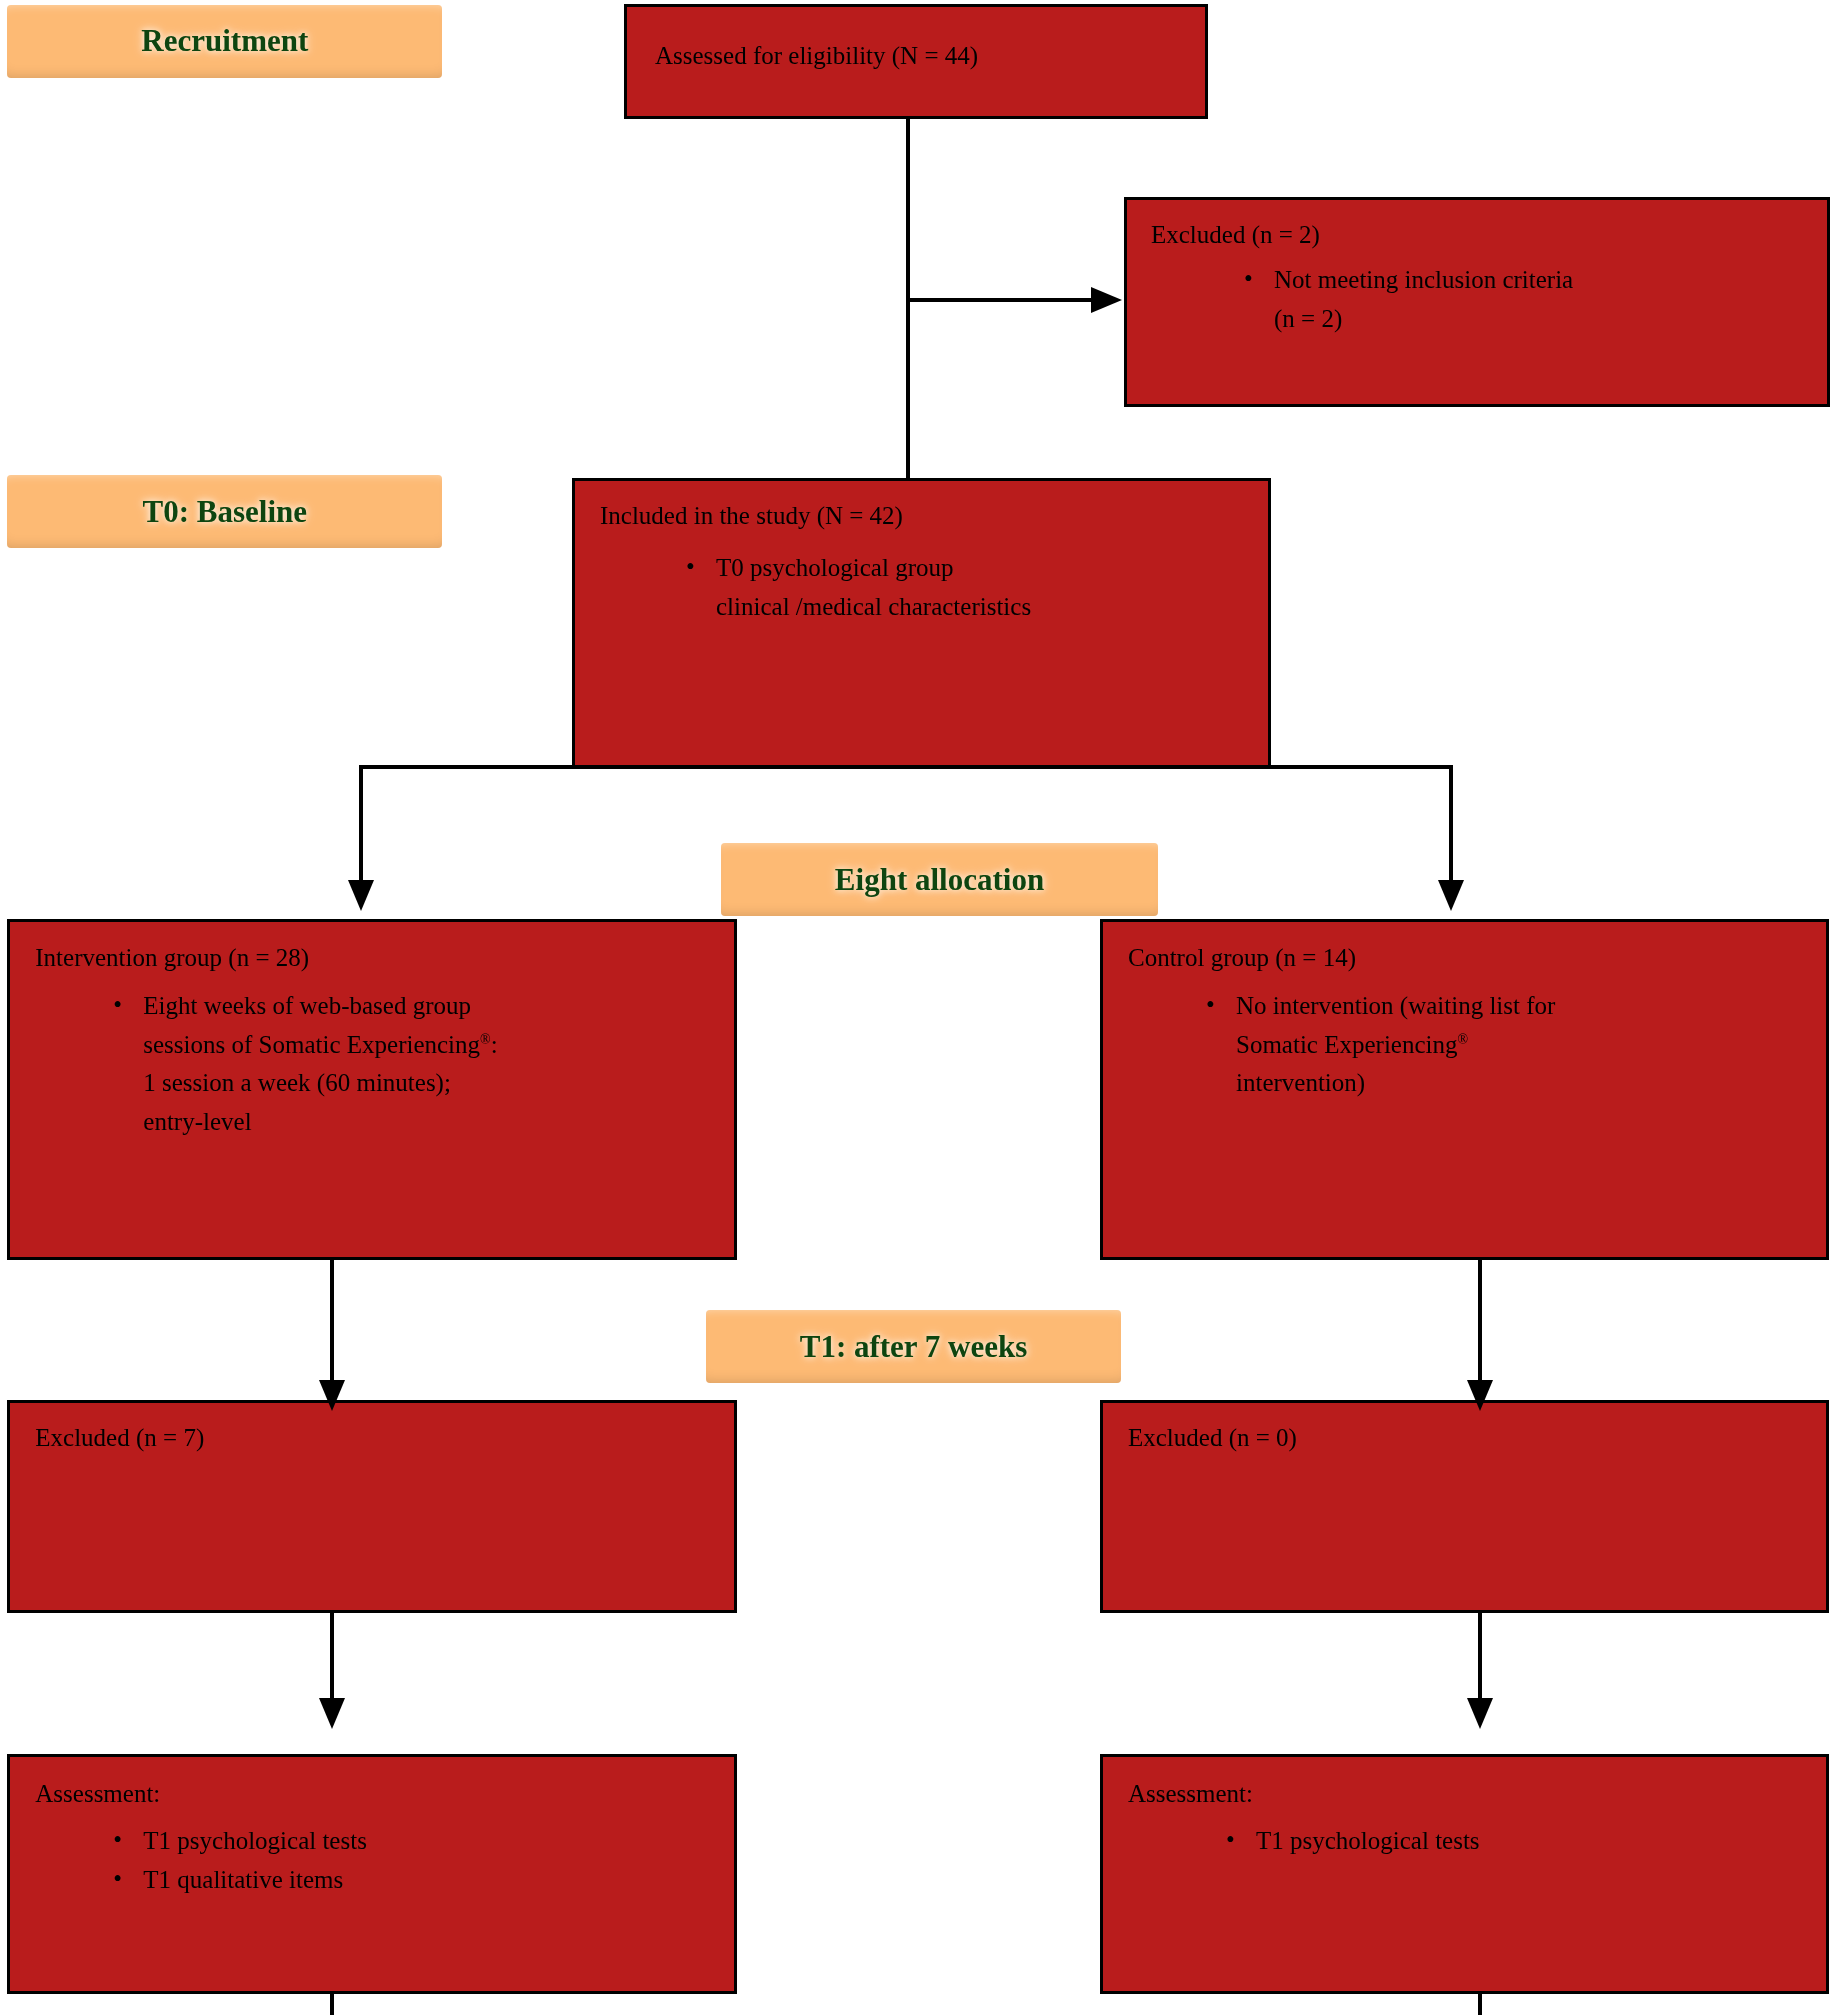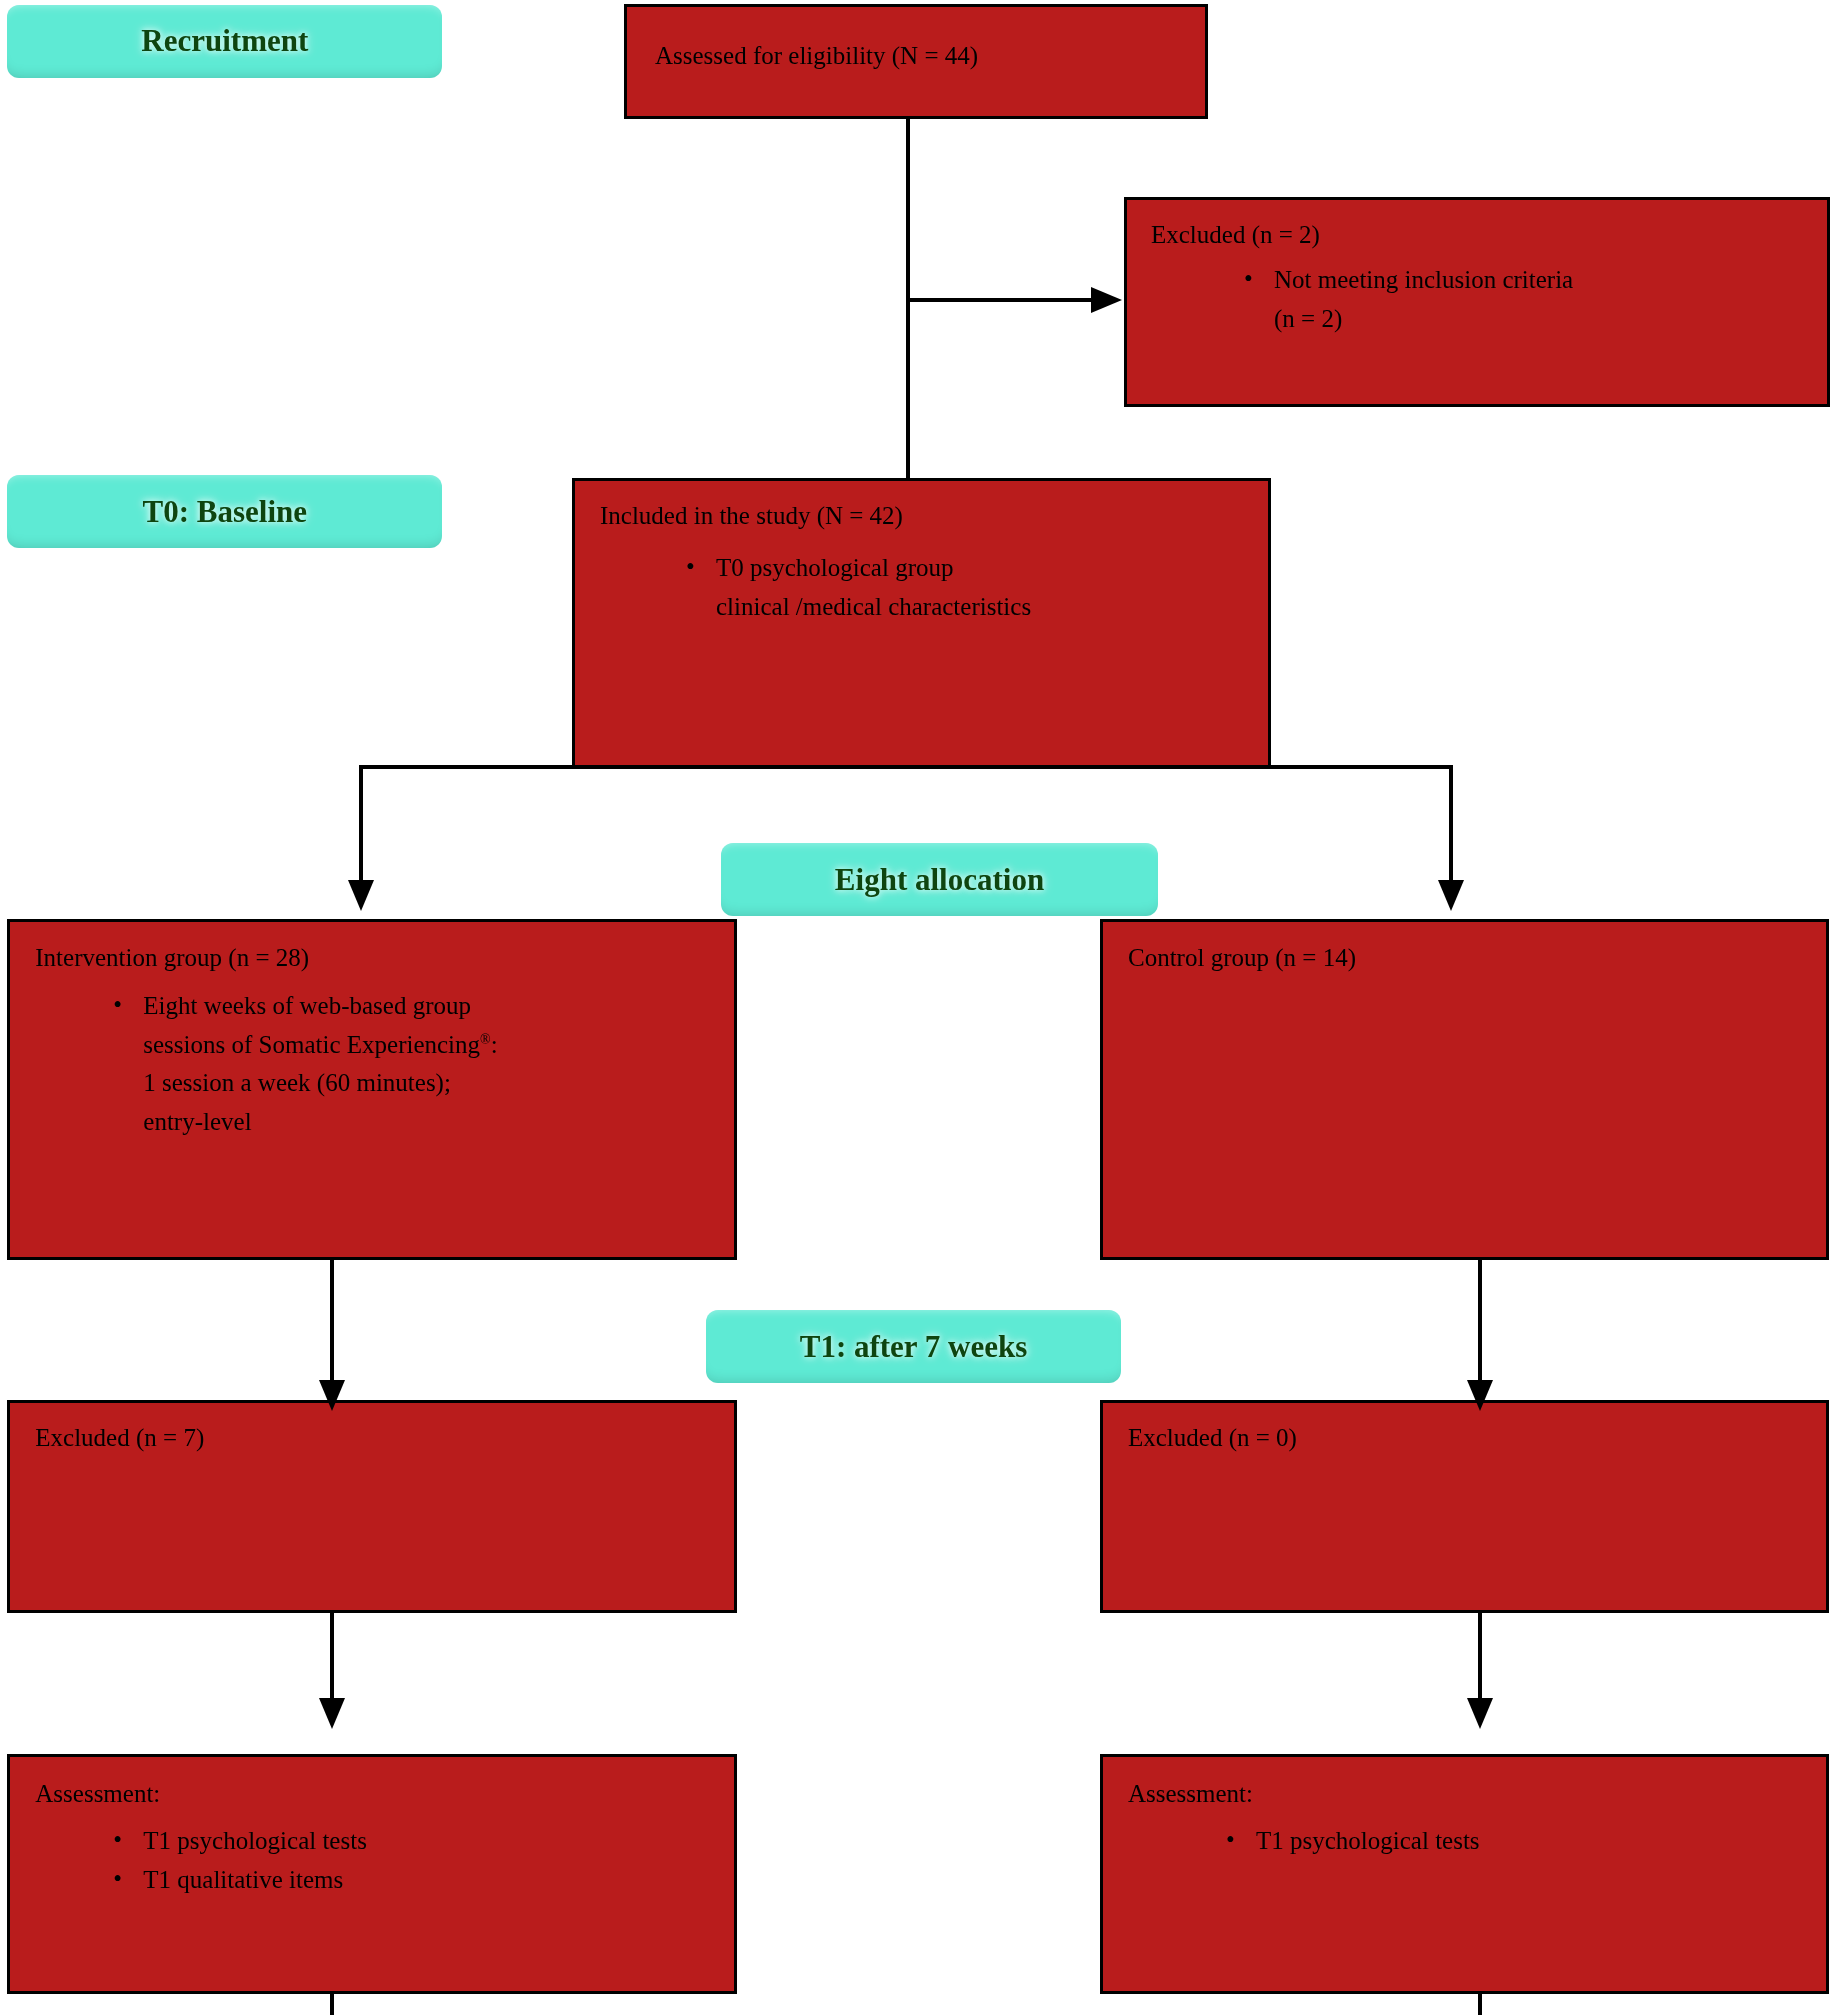--- a/index.html
+++ b/index.html
@@ -11,21 +11,21 @@
   .box .hdr{position:absolute;font-size:25px;line-height:1.25;white-space:nowrap;}
   .bullets{position:absolute;margin:0;padding:0;list-style:none;}
   .bullets li{position:relative;font-size:25px;line-height:1.42;padding-left:60px;margin-bottom:3.2px;}
   .bullets li::before{content:"\2022";position:absolute;left:30px;top:-0.8px;font-size:25px;line-height:1.42;}
   .bullets li.nb{padding-left:60px;}
   .bullets li.nb::before{content:"";}
   sup.reg{font-size:0.56em;vertical-align:super;line-height:0;}
 
   
   .badge{position:absolute;box-sizing:border-box;display:flex;align-items:center;justify-content:center;
-         background:#5eead4;border-radius:12px;color:#0E4510;font-weight:bold;font-size:31px;
+         background:#fdba74;border-radius:4px;color:#0E4510;font-weight:bold;font-size:31px;
          text-align:center;z-index:40;white-space:nowrap;
          box-shadow:inset 0 -10.5px 13.7px -10.5px rgba(0,0,0,0.18), inset 0 8px 10.5px -8.9px rgba(255,255,255,0.55);
          text-shadow:0 0 6.4px rgba(255,255,255,0.85), 0 0 12px rgba(255,255,255,0.6);}
 
   
   .vline{position:absolute;background:#000;width:3.6px;z-index:5;}
   .hline{position:absolute;background:#000;height:3.6px;z-index:5;}
   .arrow-d{position:absolute;width:0;height:0;border-left:13px solid transparent;border-right:13px solid transparent;border-top:31px solid #000;z-index:6;}
   .arrow-r{position:absolute;width:0;height:0;border-top:13px solid transparent;border-bottom:13px solid transparent;border-left:31px solid #000;z-index:6;}
 </style>
@@ -76,20 +76,25 @@
     <ul class="bullets" style="left:73px;top:66px;width:645px;">
       <li>Eight weeks of web-based group</li>
       <li class="nb"><span>sessions of Somatic Experiencing</span><sup class="reg">®</sup><span>:</span></li>
       <li class="nb">1 session a week (60 minutes);</li>
       <li class="nb">entry-level</li>
     </ul>
   </div>
 
   <div class="box" style="left:1100px;top:919px;width:729px;height:341px;">
     <div class="hdr" style="left:25px;top:20px;">Control group (n = 14)</div>
+    <ul class="bullets" style="left:73px;top:66px;width:645px;">
+      <li>No intervention (waiting list for</li>
+      <li class="nb"><span>Somatic Experiencing</span><sup class="reg">®</sup></li>
+      <li class="nb">intervention)</li>
+    </ul>
   </div>
 
   <div class="vline" style="left:330px;top:1259px;height:121px;"></div>
   <div class="arrow-d" style="left:330px;top:1380px;margin-left:-11px;"></div>
   <div class="vline" style="left:1478px;top:1259px;height:121px;"></div>
   <div class="arrow-d" style="left:1478px;top:1380px;margin-left:-11px;"></div>
 
   <div class="badge" style="left:706px;top:1310px;width:415px;height:73px;">T1: after 7 weeks</div>
 
   <div class="box" style="left:7.3px;top:1400px;width:730px;height:213px;">

